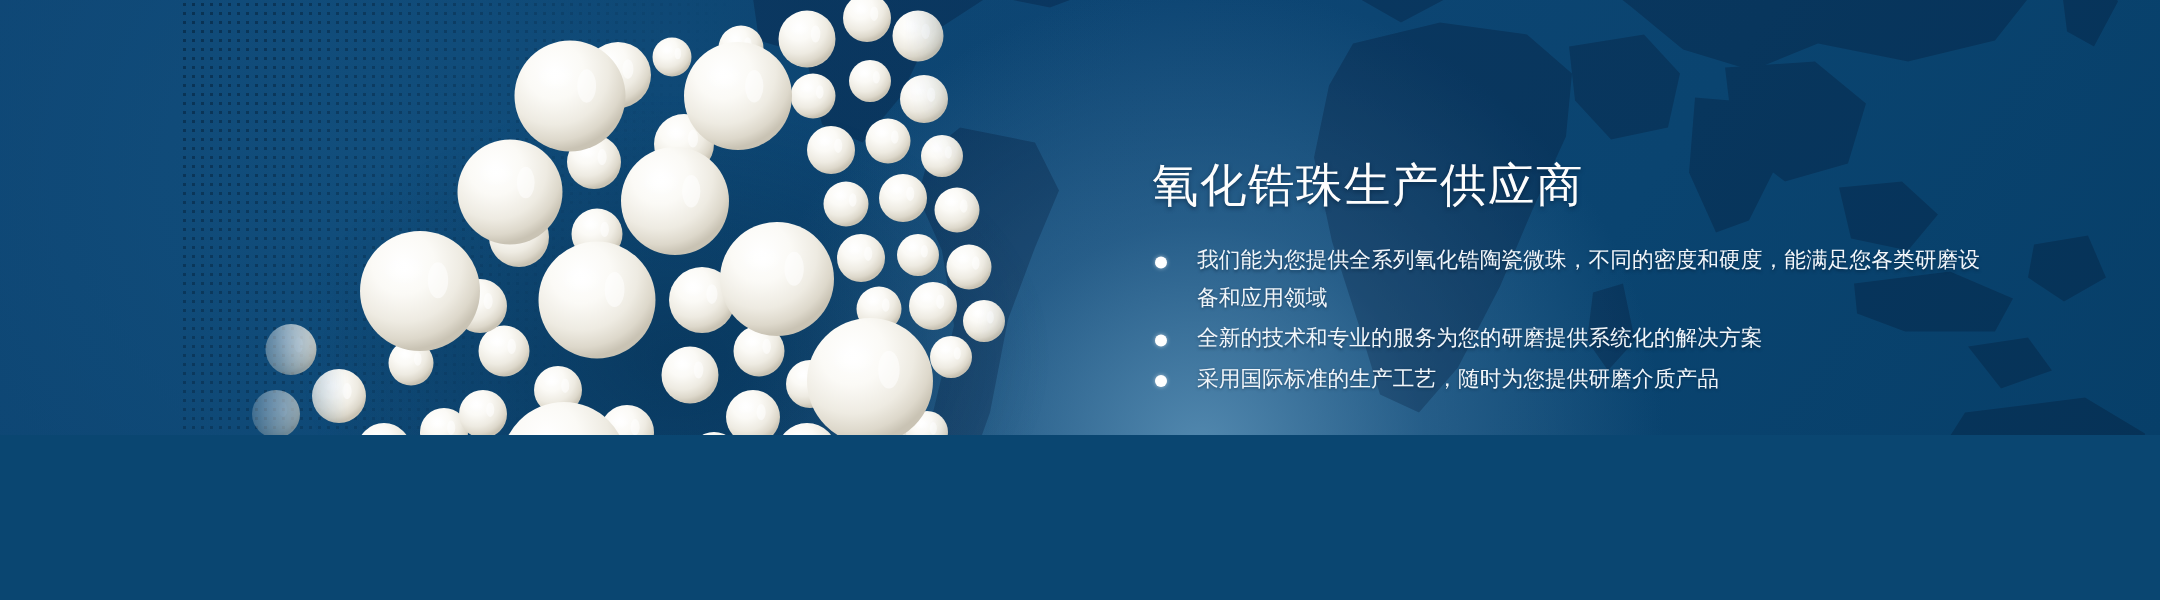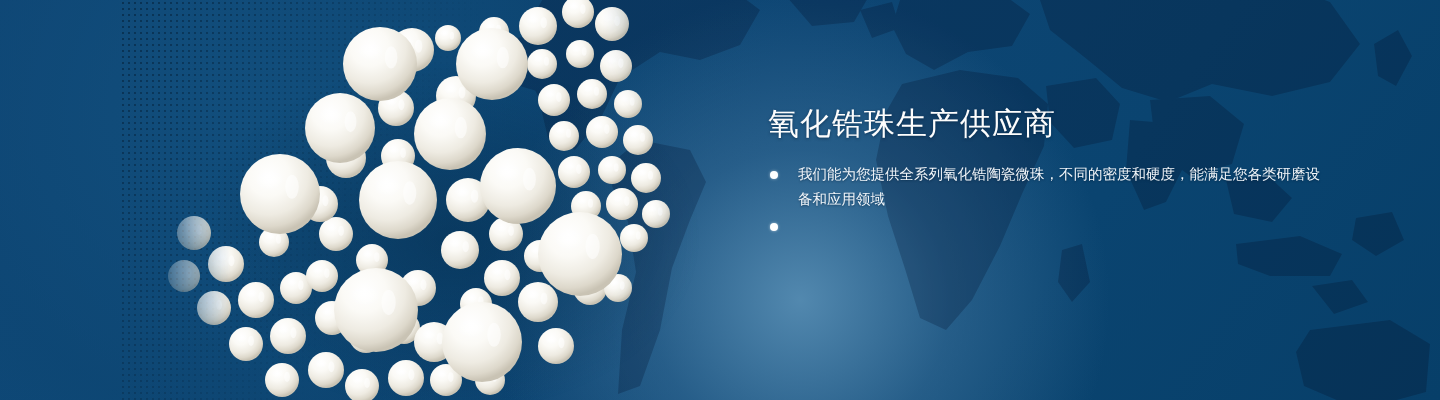--- a/index.html
+++ b/index.html
@@ -2,21 +2,21 @@
 <html><head>
 <meta charset="utf-8">
 <style>
   html,body{margin:0;padding:0;}
   body{
     width:1440px;height:400px;overflow:hidden;
     font-family:"Liberation Sans","DejaVu Sans",sans-serif;
     background:#0a4671;
   }
   .banner{
-    position:relative;width:1440px;height:400px;overflow:hidden;
+    position:relative;width:1440px;height:290px;overflow:hidden;
     background:
       radial-gradient(circle 430px at 800px 300px, rgba(86,140,178,0.95) 0%, rgba(60,114,156,0.55) 35%, rgba(16,76,120,0.0) 72%),
       radial-gradient(circle 520px at 250px 110px, rgba(18,79,125,0.9) 0%, rgba(12,66,108,0.35) 60%, rgba(10,64,105,0) 100%),
       linear-gradient(125deg,#10497a 0%,#0e4978 22%,#0d4573 48%,#0a4470 72%,#073f69 100%);
   }
 
   
   .worldmap{
     position:absolute;inset:0;
     opacity:.30;mix-blend-mode:multiply;pointer-events:none;
@@ -238,17 +238,22 @@
   <div class="copy">
     <h1 class="headline">氧化锆珠生产供应商</h1>
 
     <ul class="bullets">
       <li>
         <span class="dot"></span>
         <span>我们能为您提供全系列氧化锆陶瓷微珠，不同的密度和硬度，能满足您各类研磨设备和应用领域</span>
       </li>
       <li>
         <span class="dot"></span>
+        <span>全新的技术和专业的服务为您的研磨提供系统化的解决方案</span>
+      </li>
+      <li>
+        <span class="dot"></span>
+        <span>采用国际标准的生产工艺，随时为您提供研磨介质产品</span>
       </li>
     </ul>
   </div>
 
 </div>
 
 </body></html>

